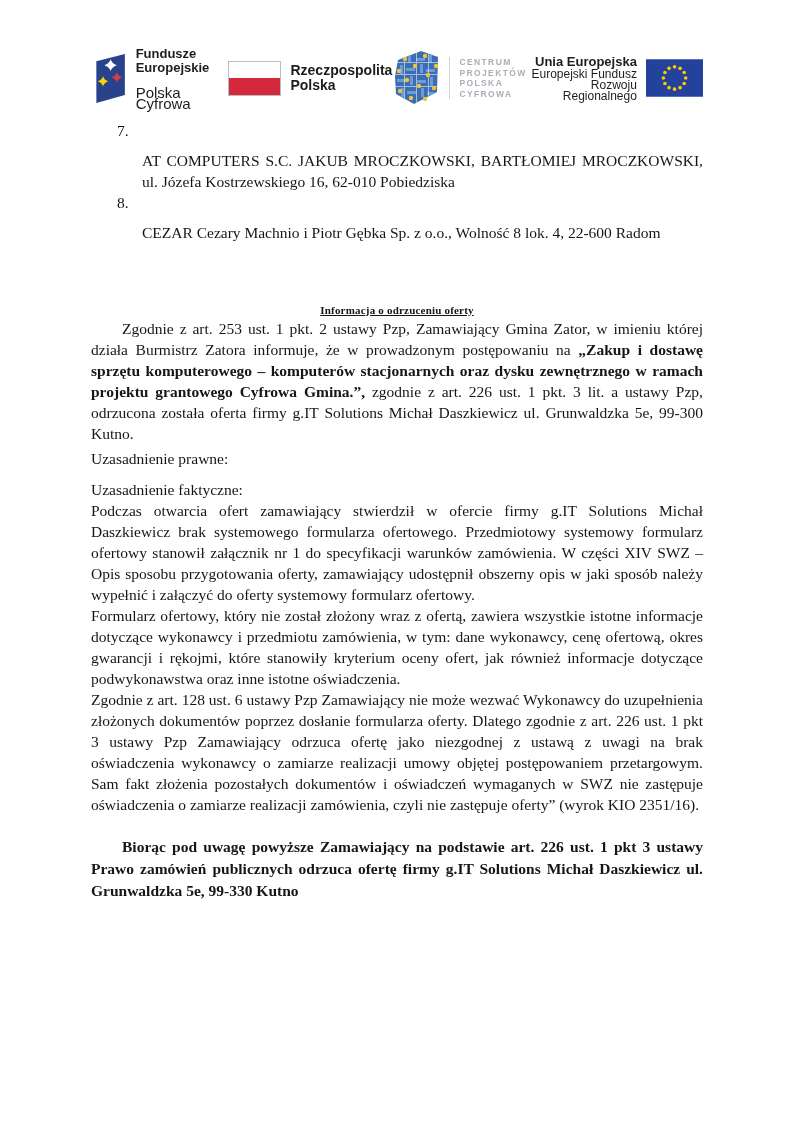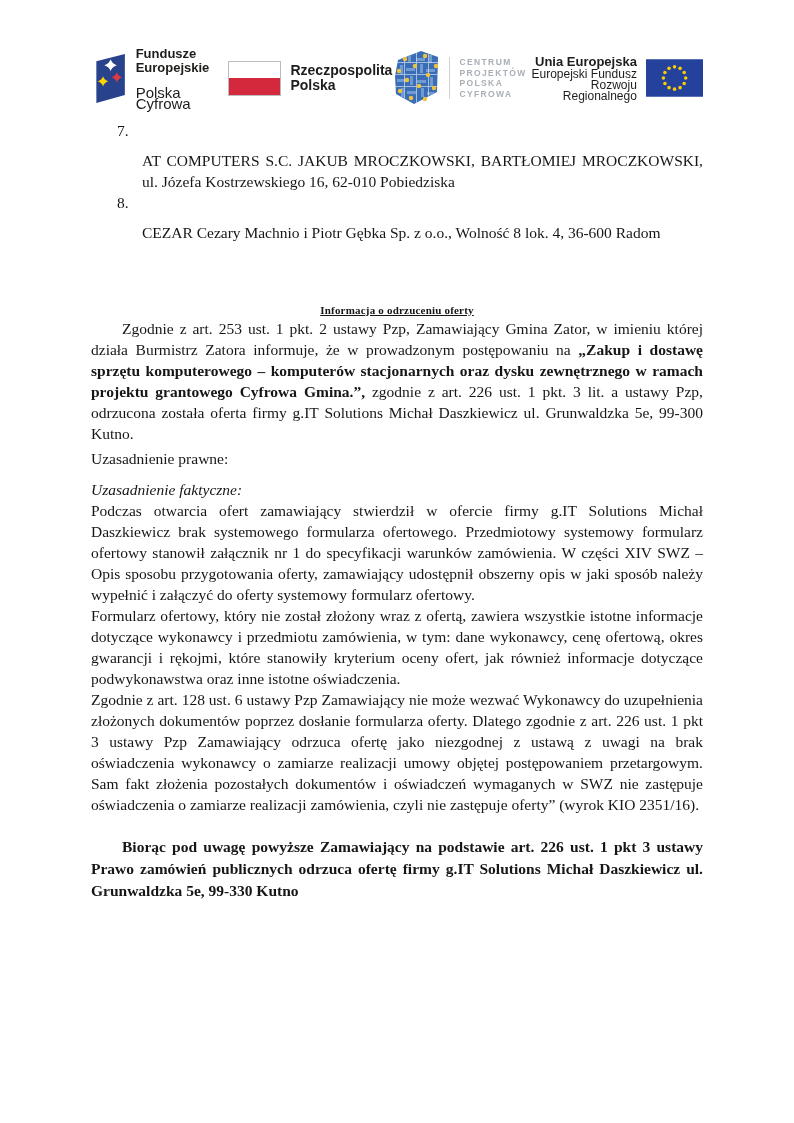--- a/index.html
+++ b/index.html
@@ -33,21 +33,21 @@
   .li .litext{flex:1;text-align:justify;margin-top:30px;}
 
   .doc-title{
     margin-top:61px;text-align:center;font-weight:bold;font-size:11px;
     text-decoration:underline;letter-spacing:0.2px;
   }
 
   .para{font-size:15.5px;line-height:21px;text-align:justify;}
   .intro{margin-top:2px;text-indent:31px;}
   .section-label{margin-top:9px;}
-  .gap-above{margin-top:10px;font-style:italic;}
+  .gap-above{margin-top:10px;}
   .closing{margin-top:21px;font-weight:bold;text-indent:31px;line-height:22px;}
 </style>
 </head>
 <body>
 
 <div class="page">
   <div class="content">
 
     <header class="logos">
 
@@ -165,21 +165,21 @@
 
     </header>
 
     <div class="olist">
       <div class="li">
         <span class="num">7.</span>
         <span class="litext">AT COMPUTERS S.C. JAKUB MROCZKOWSKI, BARTŁOMIEJ MROCZKOWSKI, ul. Józefa Kostrzewskiego 16, 62-010 Pobiedziska</span>
       </div>
       <div class="li">
         <span class="num">8.</span>
-        <span class="litext">CEZAR Cezary Machnio i Piotr Gębka Sp. z o.o., Wolność 8 lok. 4, 36-600 Radom</span>
+        <span class="litext">CEZAR Cezary Machnio i Piotr Gębka Sp. z o.o., Wolność 8 lok. 4, 22-600 Radom</span>
       </div>
     </div>
 
     <div class="doc-title">Informacja o odrzuceniu oferty</div>
 
     <div class="para intro"><span>Zgodnie z art. 253 ust. 1 pkt. 2 ustawy Pzp, Zamawiający Gmina Zator, w imieniu której działa Burmistrz Zatora informuje, że w prowadzonym postępowaniu na </span><b>„Zakup i dostawę sprzętu komputerowego – komputerów stacjonarnych oraz dysku zewnętrznego w ramach projektu grantowego Cyfrowa Gmina.”,</b><span> zgodnie z art. 226 ust. 1 pkt. 3 lit. a ustawy Pzp, odrzucona została oferta firmy g.IT Solutions Michał Daszkiewicz ul. Grunwaldzka 5e, 99-300 Kutno.</span></div>
 
     <div class="para section-label" style="margin-top:4px;font-family:Liberation Serif, serif;">Uzasadnienie prawne:</div>
 
     <div class="para gap-above">Uzasadnienie faktyczne:</div>

